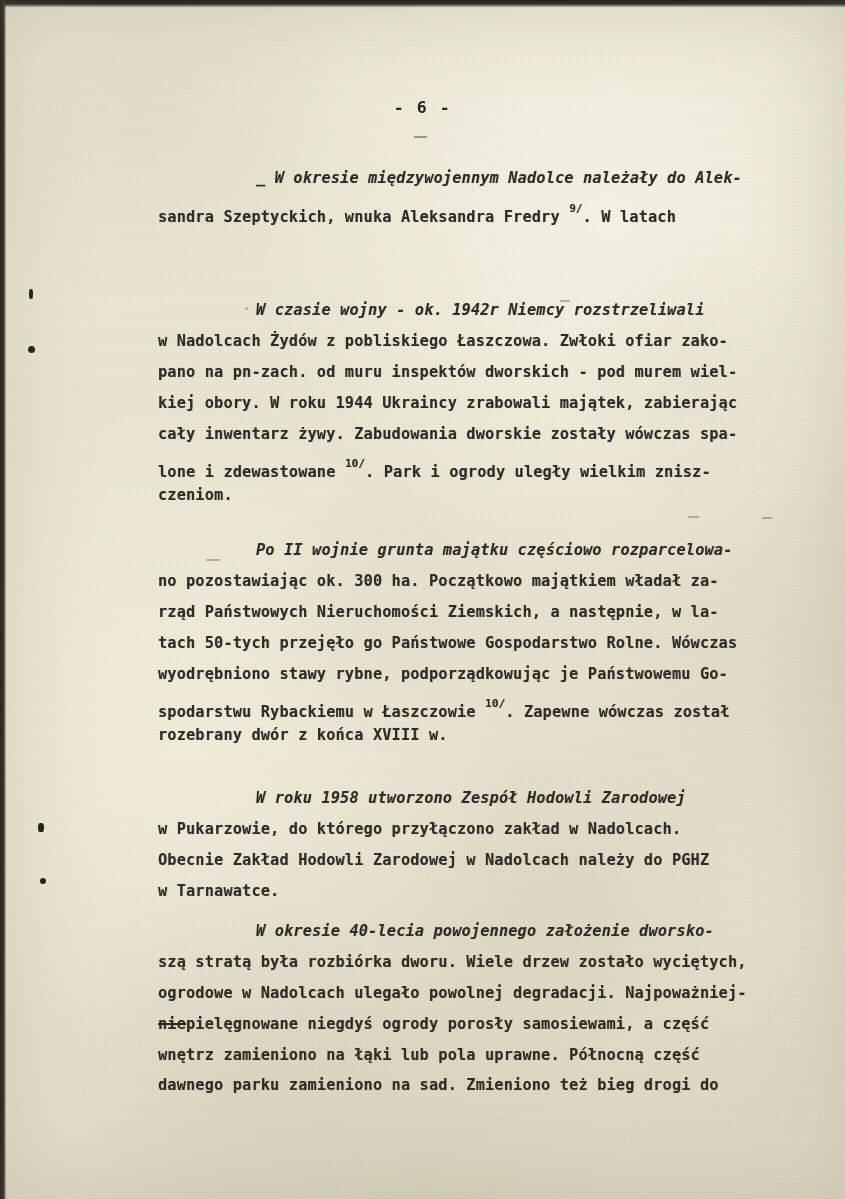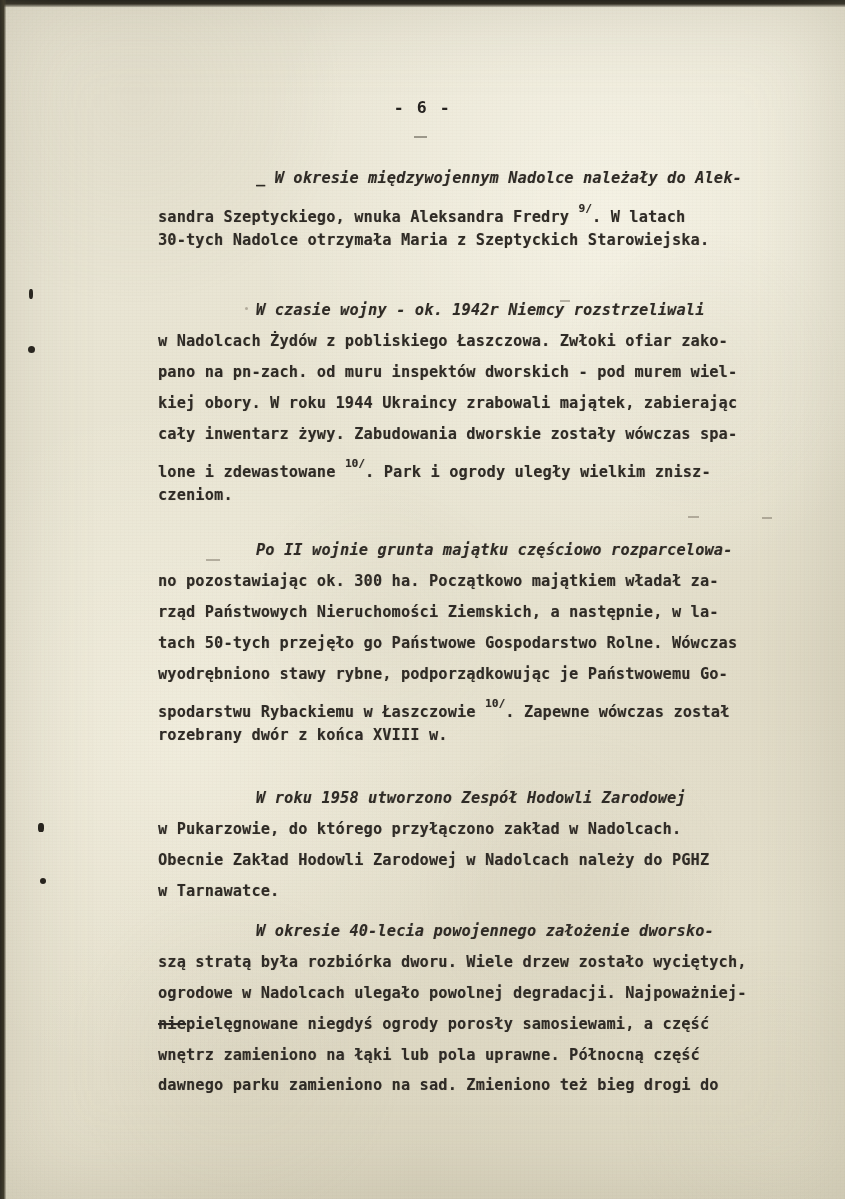--- a/index.html
+++ b/index.html
@@ -182,22 +182,21 @@
   <div class="faint-mark f4"></div>
   <div class="faint-mark f5"></div>
 
   <div class="typescript">
 
     <div class="page-number">- 6 -</div>
     <div class="stray-dash"></div>
 
     <div class="para p1">
       <div class="line indent">_ W okresie międzywojennym Nadolce należały do Alek-</div>
-      <div class="line"><span>sandra Szeptyckiego, wnuka Aleksandra Fredry </span><sup class="fn">9/</sup><span>. W latach</span></div>
-      <div class="line">30-tych Nadolce otrzymała Maria z Szeptyckich Starowiejska.</div>
+      <div class="line"><span>sandra Szeptyckich, wnuka Aleksandra Fredry </span><sup class="fn">9/</sup><span>. W latach</span></div>
     </div>
 
     <div class="para p2">
       <div class="line indent">W czasie wojny - ok. 1942r Niemcy rozstrzeliwali</div>
       <div class="line">w Nadolcach Żydów z pobliskiego Łaszczowa. Zwłoki ofiar zako-</div>
       <div class="line">pano na pn-zach. od muru inspektów dworskich - pod murem wiel-</div>
       <div class="line">kiej obory. W roku 1944 Ukraincy zrabowali majątek, zabierając</div>
       <div class="line">cały inwentarz żywy. Zabudowania dworskie zostały wówczas spa-</div>
       <div class="line"><span>lone i zdewastowane </span><sup class="fn">10/</sup><span>. Park i ogrody uległy wielkim znisz-</span></div>
       <div class="line">czeniom.</div>

